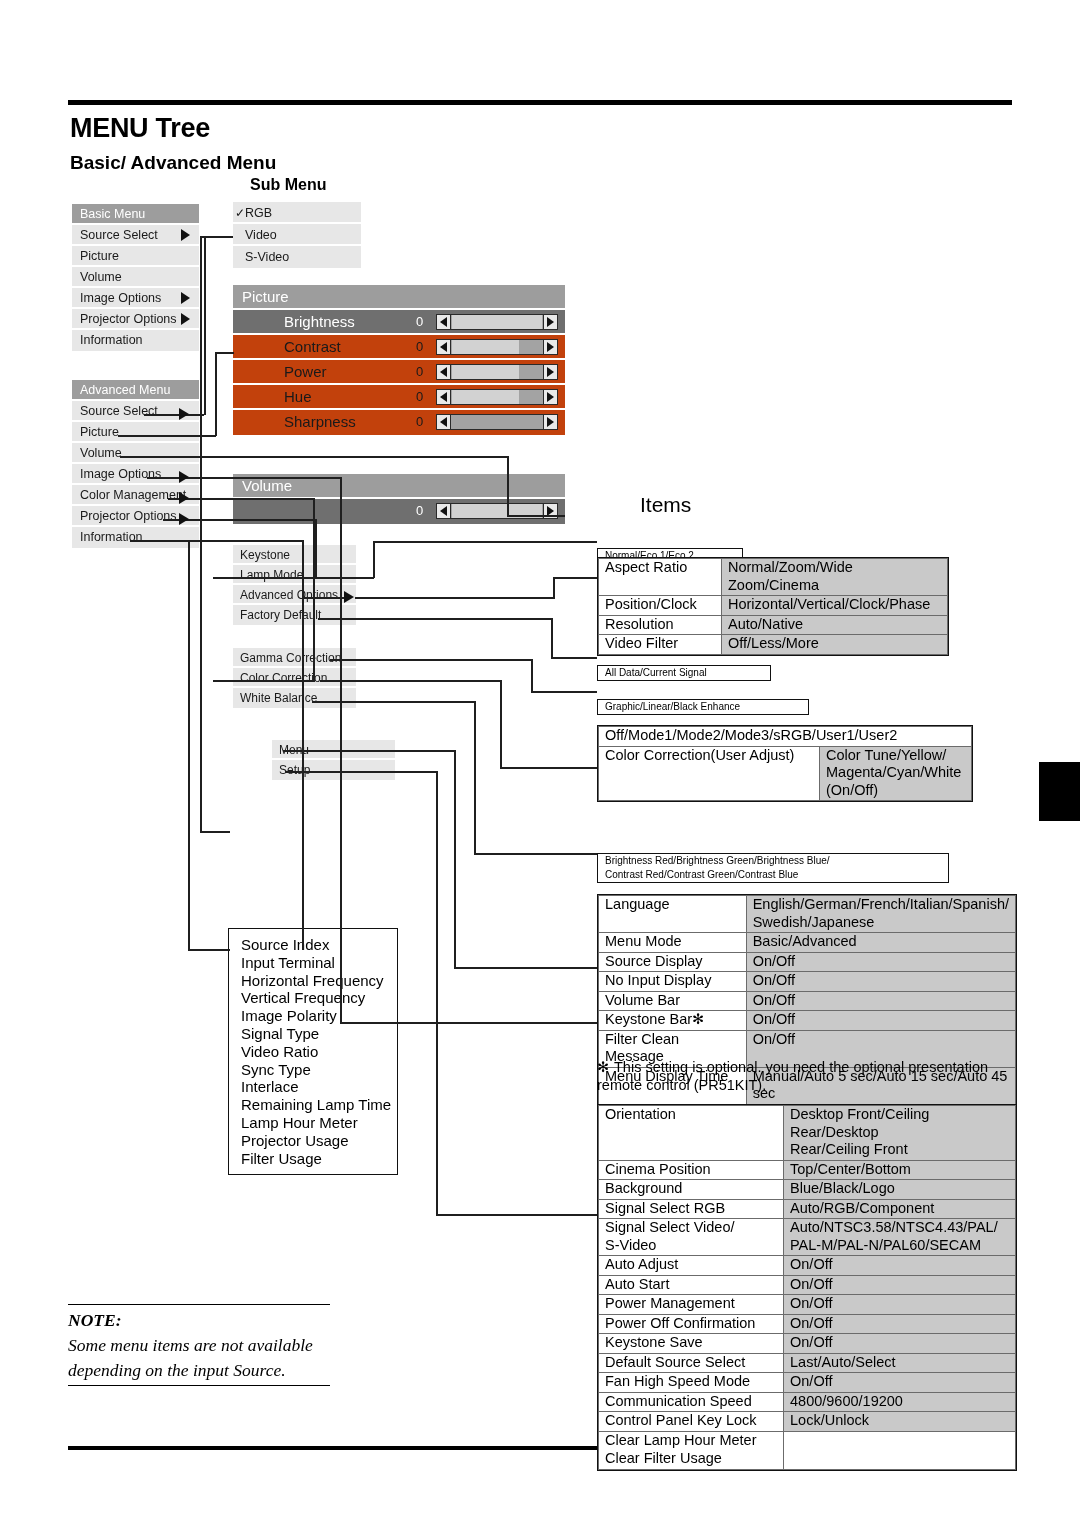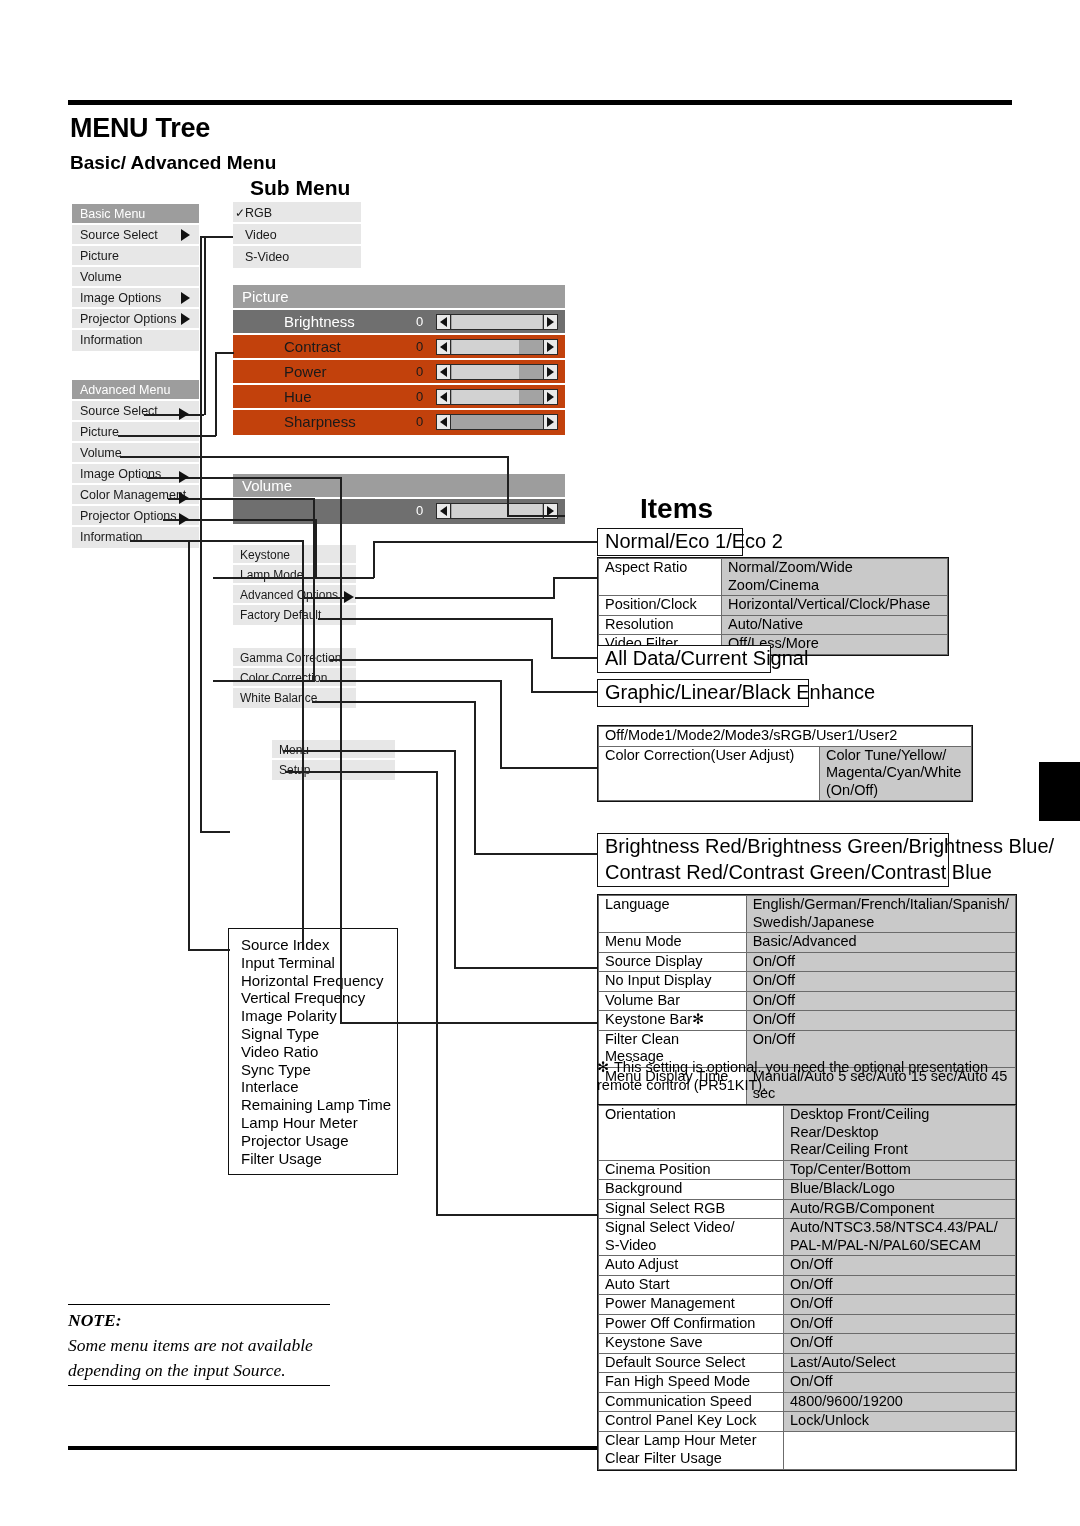--- a/index.html
+++ b/index.html
@@ -10,22 +10,22 @@
     -webkit-font-smoothing:antialiased;
   }
   .page{position:absolute;inset:0;}
 
   
   .rule-top{position:absolute;left:68px;top:100px;width:944px;height:5px;background:#000;}
   .rule-bottom{position:absolute;left:68px;top:1446px;width:944px;height:4px;background:#000;}
 
   .h1{position:absolute;left:70px;top:113px;font-size:27px;font-weight:bold;letter-spacing:-0.3px;}
   .h2{position:absolute;left:70px;top:152px;font-size:19px;font-weight:bold;}
-  .h-sub{position:absolute;left:250px;top:176px;font-size:21px;font-weight:bold;}
-  .h-items{position:absolute;left:640px;top:493px;font-size:28px;font-weight:bold;}
+  .h-sub{position:absolute;left:250px;top:176px;font-size:16px;font-weight:bold;}
+  .h-items{position:absolute;left:640px;top:493px;font-size:21px;font-weight:normal;}
 
   
   .side-tab{position:absolute;left:1039px;top:762px;width:41px;height:59px;background:#000;}
 
   
   .osd{position:absolute;box-sizing:border-box;}
   .osd-title{
     background:#9d9d9d;color:#ffffff;font-size:12.5px;
     padding:3px 0 4px 8px;box-sizing:border-box;
     border-bottom:2px solid #fff;
@@ -97,21 +97,21 @@
   .plainbox{
     position:absolute;border:1.5px solid #111;background:#fff;
     box-sizing:border-box;font-size:15px;line-height:17.8px;
     padding:7px 0 7px 12px;
   }
   #info-box{left:228px;top:928px;width:170px;}
 
   
   .ibox{
     position:absolute;border:1.5px solid #111;background:#fff;
-    box-sizing:border-box;font-size:20px;
+    box-sizing:border-box;font-size:10px;margin-top:20px;
   }
   .ibox .line{padding:1px 7px 2px 7px;white-space:nowrap;}
 
   .itable{
     position:absolute;border:1.5px solid #111;box-sizing:border-box;
     border-collapse:collapse;font-size:14.5px;background:#fff;
   }
   .itable table{border-collapse:collapse;width:100%;}
   .itable td{
     border:1px solid #6b6b6b;padding:0px 6px 1px 6px;

